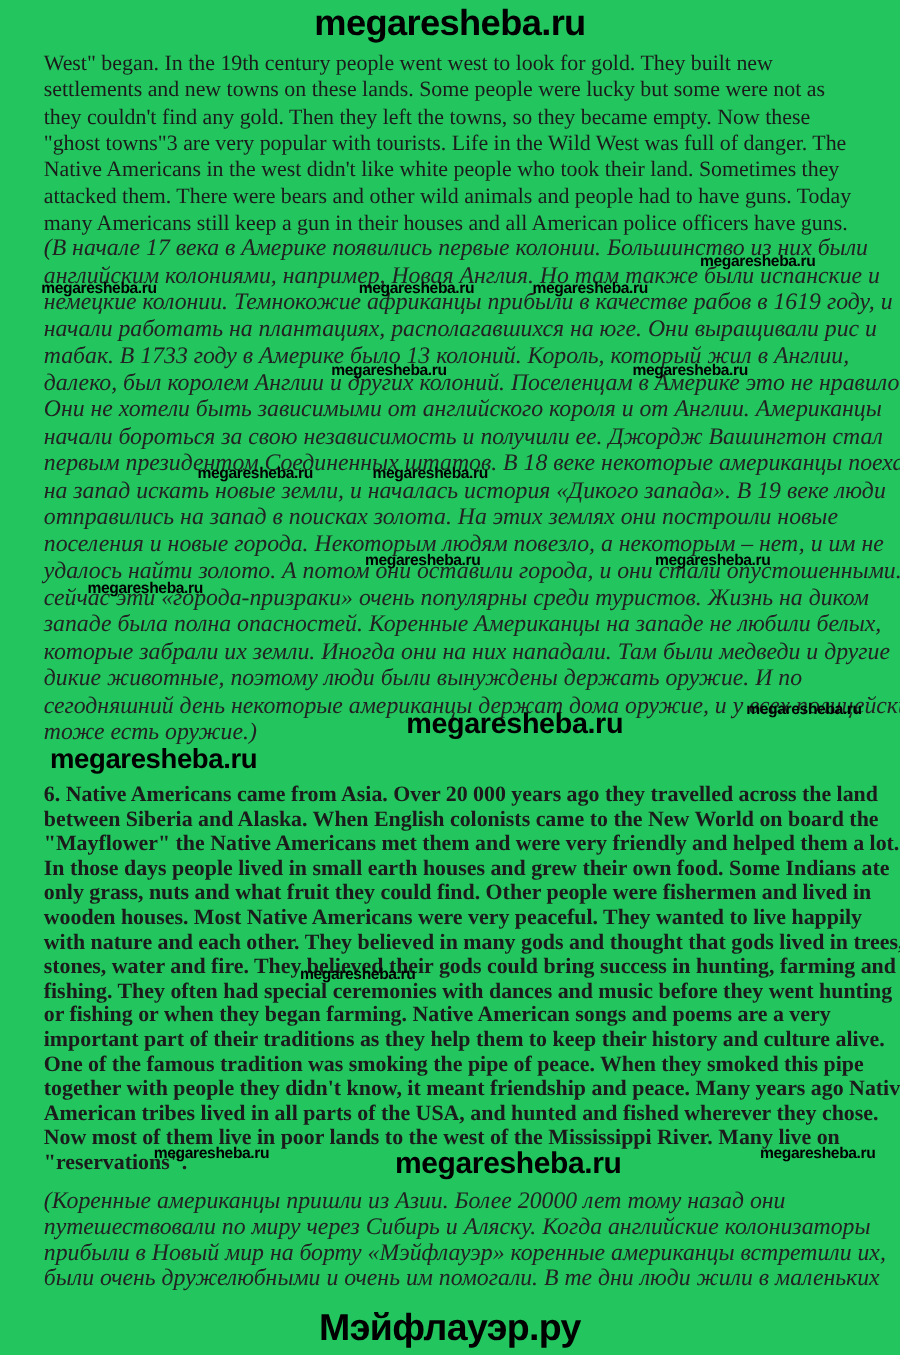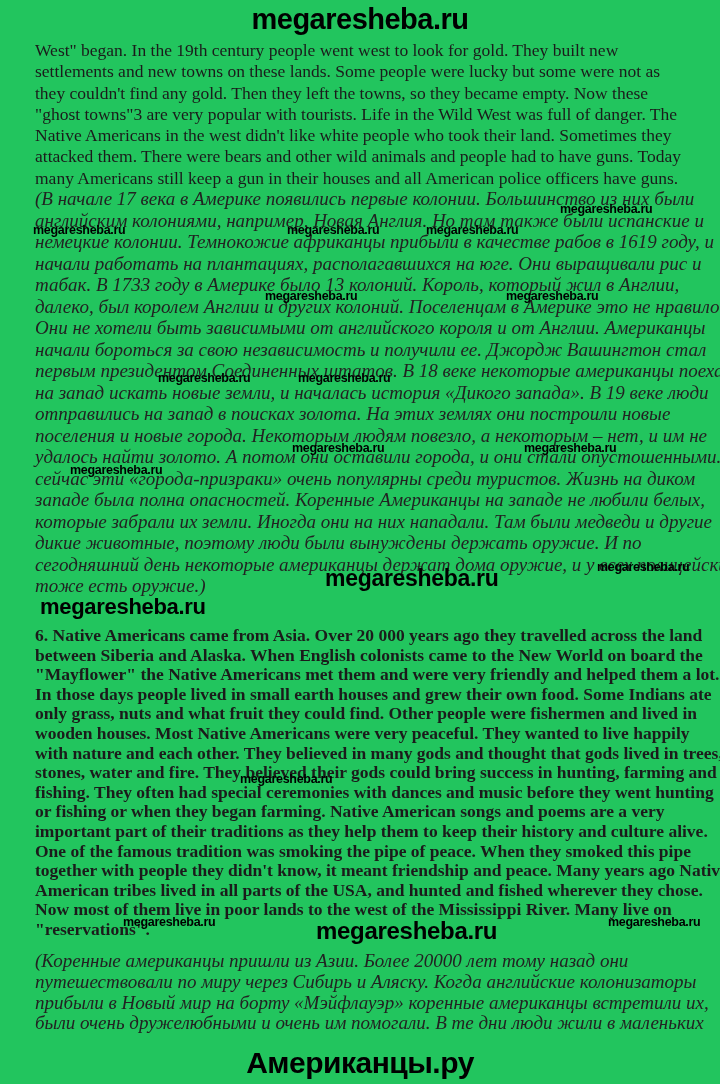--- a/index.html
+++ b/index.html
@@ -127,15 +127,15 @@
       <span class="wm wm-small" style="left: 70px; top: 464px;">megaresheba.ru</span>
       <span class="wm wm-small" style="left: 597px; top: 561px;">megaresheba.ru</span>
       <span class="wm wm-small" style="left: 240px; top: 773px;">megaresheba.ru</span>
       <span class="wm wm-small" style="left: 123px; top: 916px;">megaresheba.ru</span>
       <span class="wm wm-small" style="left: 608px; top: 916px;">megaresheba.ru</span>
       <span class="wm wm-large" style="left: 325px; top: 567px; font-size: 23px;">megaresheba.ru</span>
       <span class="wm wm-large" style="left: 40px; top: 596px; font-size: 22px;">megaresheba.ru</span>
       <span class="wm wm-large" style="left: 316px; top: 919px; font-size: 24px;">megaresheba.ru</span>
     </div>
 
-  <div class="banner bottom">Американцы.ру</div>
+  <div class="banner bottom">Мэйфлауэр.ру</div>
 
 </div>
 
 </body></html>

